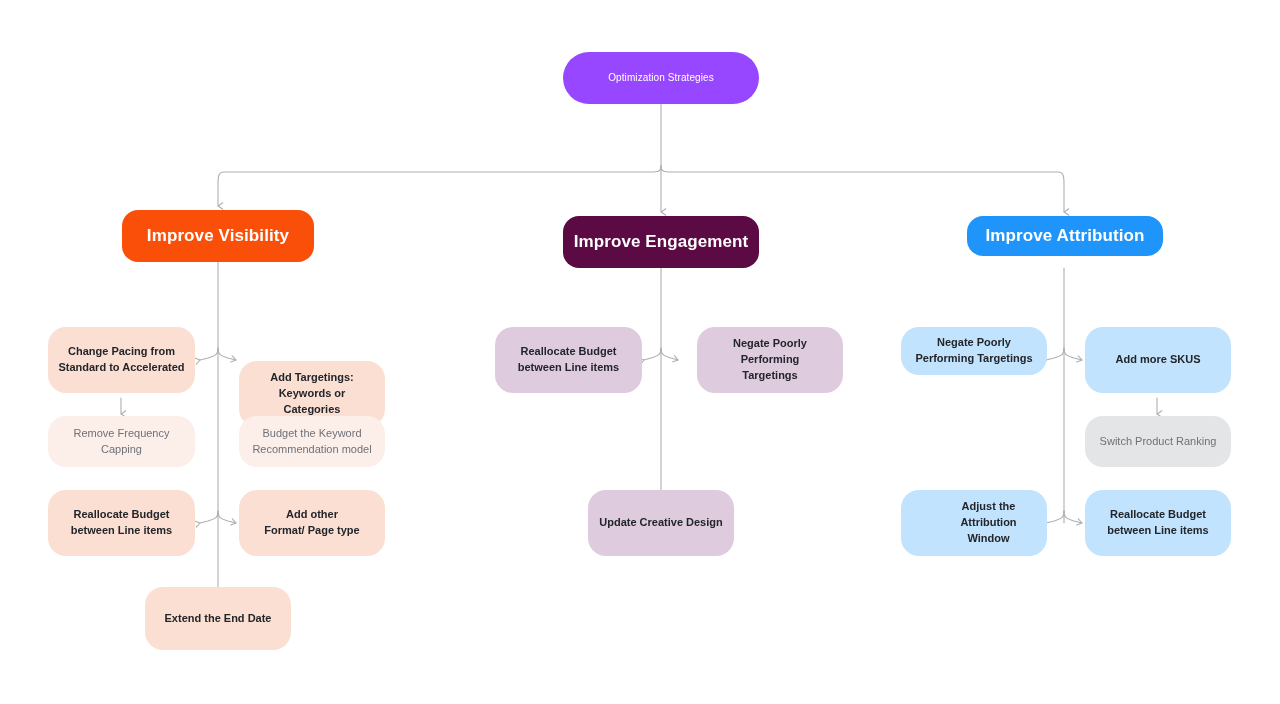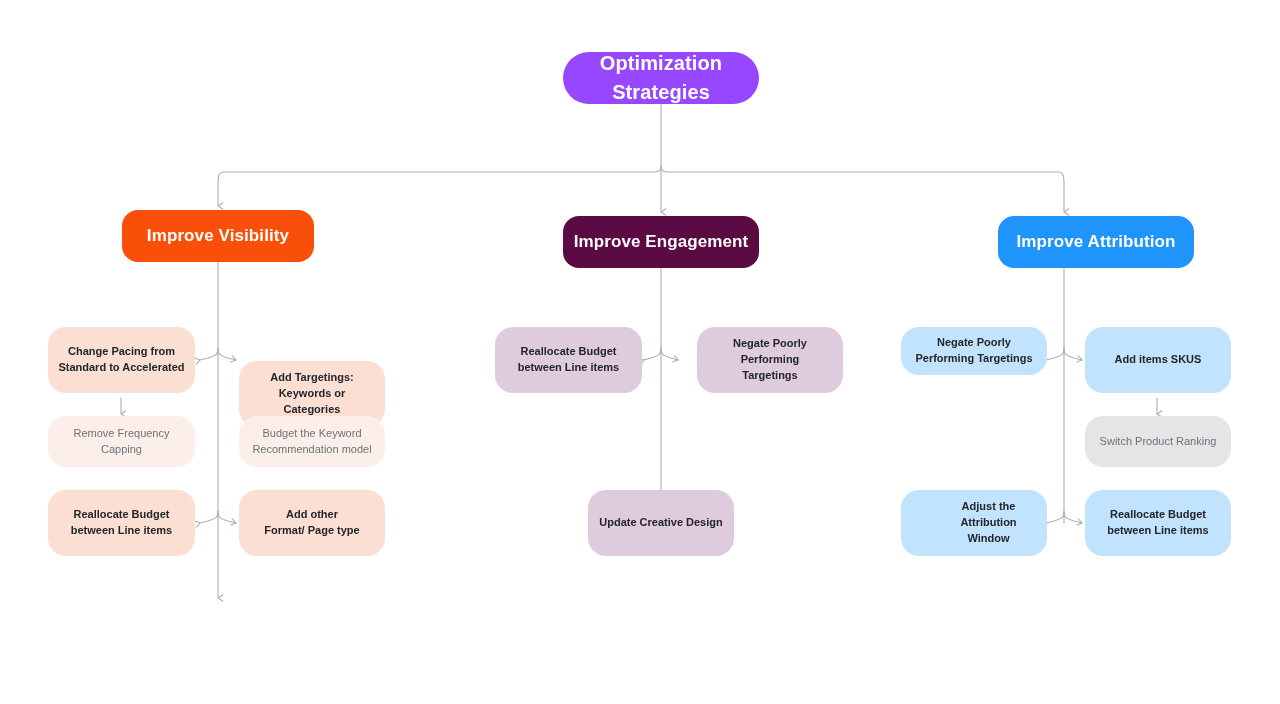--- a/index.html
+++ b/index.html
@@ -35,22 +35,22 @@
     text-align: center;
     box-sizing: border-box;
     padding: 4px 10px;
     line-height: 1.45;
     white-space: pre-line;
   }
   
   .node.root {
     background: #9747FF;
     color: #ffffff;
-    font-size: 20px;
-    font-weight: bold;
+    font-size: 10px;
+    font-weight: normal;
     border-radius: 26px;
     letter-spacing: 0.1px;
   }
   
   .node.branch {
     color: #ffffff;
     font-size: 17px;
     font-weight: bold;
     border-radius: 16px;
     letter-spacing: 0.1px;
@@ -129,52 +129,53 @@
       <path d="M1157,398 L1157,414" marker-end="url(#arrow-down)"></path>
     </g>
   </svg>
 
   <div class="node root" style="left:563px; top:52px; width:196px; height:52px;">Optimization Strategies</div>
 
   <div class="node branch visibility" style="left:122px; top:210px; width:192px; height:52px;">Improve Visibility</div>
 
   <div class="node branch engagement" style="left:563px; top:216px; width:196px; height:52px;">Improve Engagement</div>
 
-  <div class="node branch attribution" style="left:998px; top:216px; width:196px; height:52px;">Improve Attribution</div>
+  <div class="node branch attribution" style="left:967px; top:216px; width:196px; height:40px;">Improve Attribution</div>
 
   <div class="node leaf peach strong" style="left:48px; top:327px; width:147px; height:66px;">Change Pacing from
 Standard to Accelerated</div>
 
   <div class="node leaf peach strong" style="left:239px; top:327px; width:146px; height:66px;margin-top:34px;">Add Targetings:
 Keywords or Categories</div>
 
   <div class="node leaf peach-light muted" style="left:48px; top:416px; width:147px; height:51px;">Remove Frequency Capping</div>
 
   <div class="node leaf peach-light muted" style="left:239px; top:416px; width:146px; height:51px;">Budget the Keyword
 Recommendation model</div>
 
   <div class="node leaf peach strong" style="left:48px; top:490px; width:147px; height:66px;">Reallocate Budget
 between Line items</div>
 
   <div class="node leaf peach strong" style="left:239px; top:490px; width:146px; height:66px;">Add other
 Format/ Page type</div>
 
+  <div class="node leaf peach strong" style="left:145px; top:587px; width:146px; height:63px;">Extend the End Date</div>
 
   <div class="node leaf mauve strong" style="left:495px; top:327px; width:147px; height:66px;">Reallocate Budget
 between Line items</div>
 
   <div class="node leaf mauve strong" style="left:697px; top:327px; width:146px; height:66px;">Negate Poorly Performing
 Targetings</div>
 
   <div class="node leaf mauve strong" style="left:588px; top:490px; width:146px; height:66px;">Update Creative Design</div>
 
   <div class="node leaf blue strong" style="left:901px; top:327px; width:146px; height:48px;">Negate Poorly
 Performing Targetings</div>
 
-  <div class="node leaf blue strong" style="left:1085px; top:327px; width:146px; height:66px;">Add items SKUS</div>
+  <div class="node leaf blue strong" style="left:1085px; top:327px; width:146px; height:66px;">Add more SKUS</div>
 
   <div class="node leaf gray muted" style="left:1085px; top:416px; width:146px; height:51px;">Switch Product Ranking</div>
 
   <div class="node leaf blue strong" style="left:901px; top:490px; width:146px; height:66px;padding-left:39px;">Adjust the
 Attribution Window</div>
 
   <div class="node leaf blue strong" style="left:1085px; top:490px; width:146px; height:66px;">Reallocate Budget
 between Line items</div>
 
 </div>

